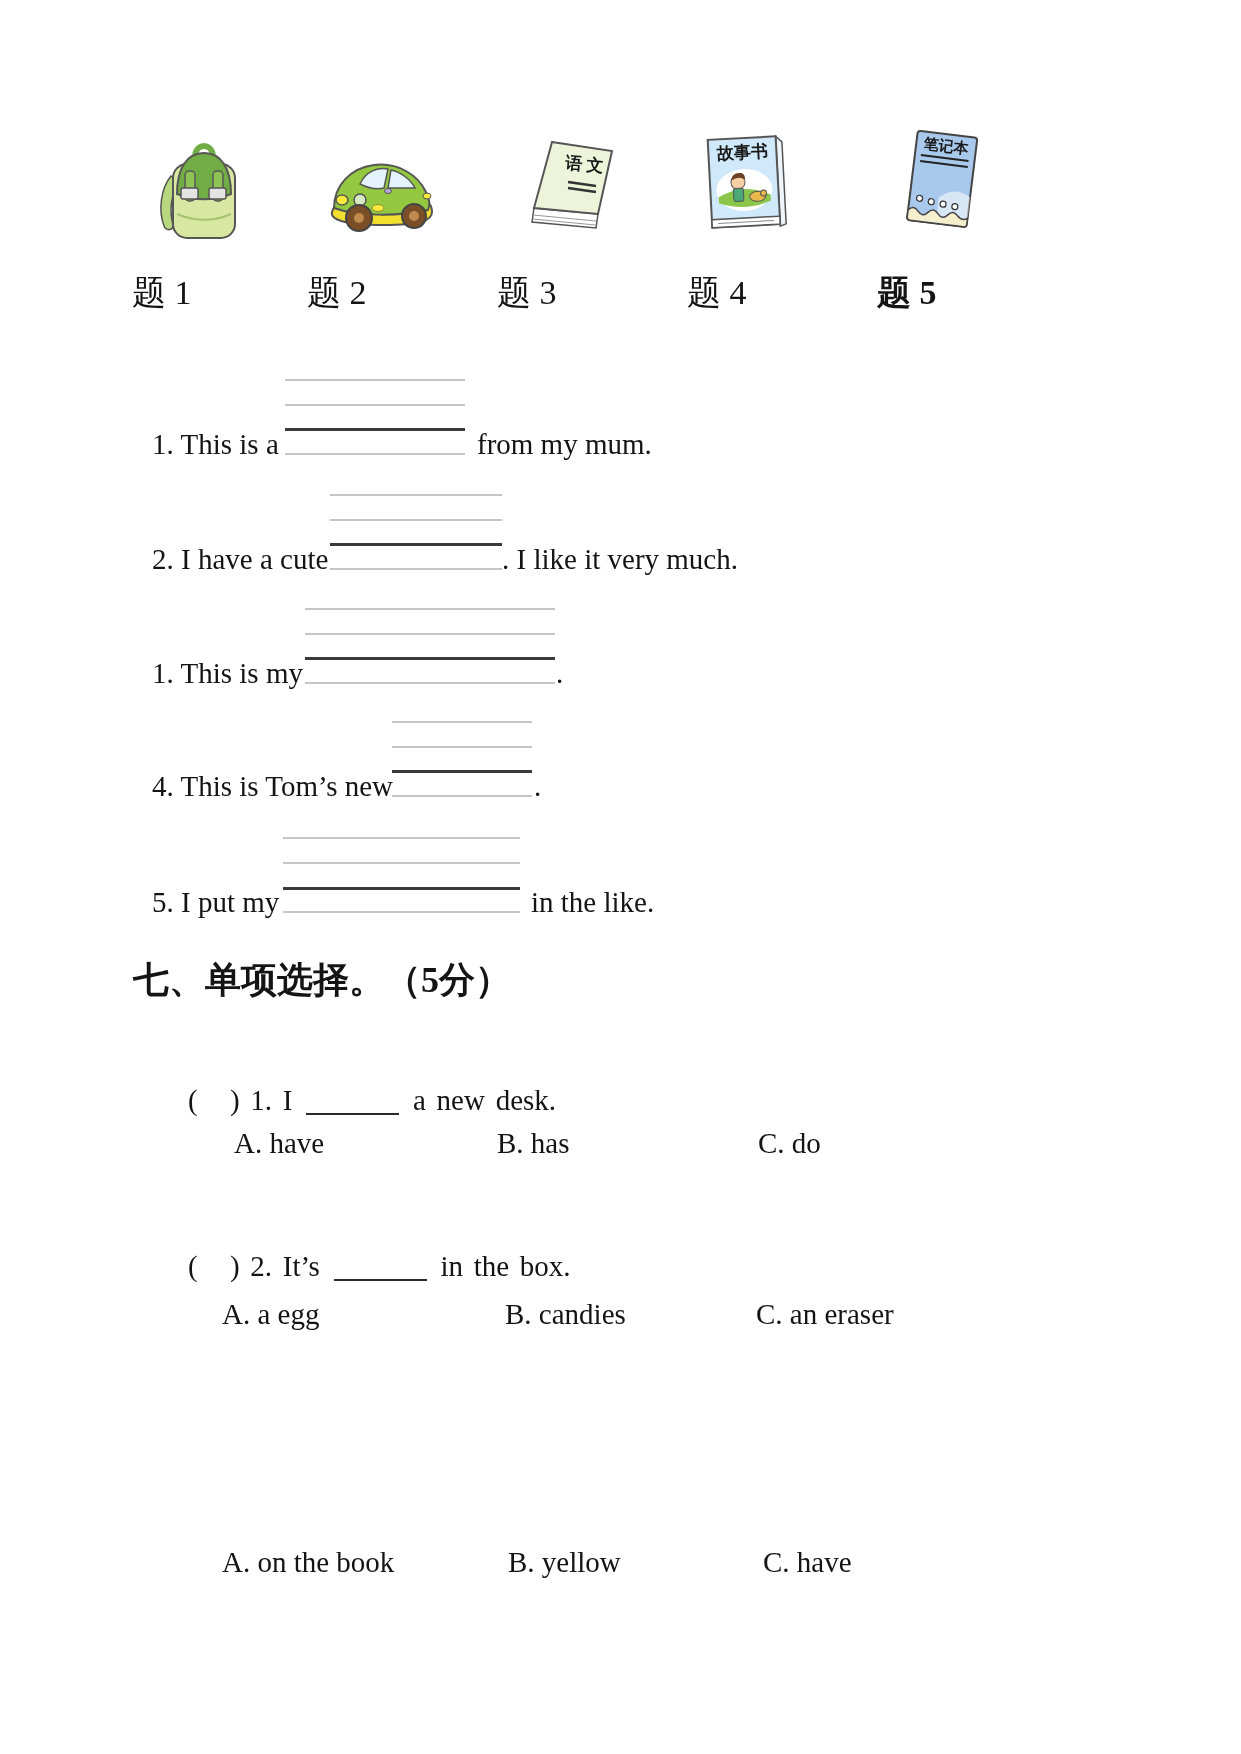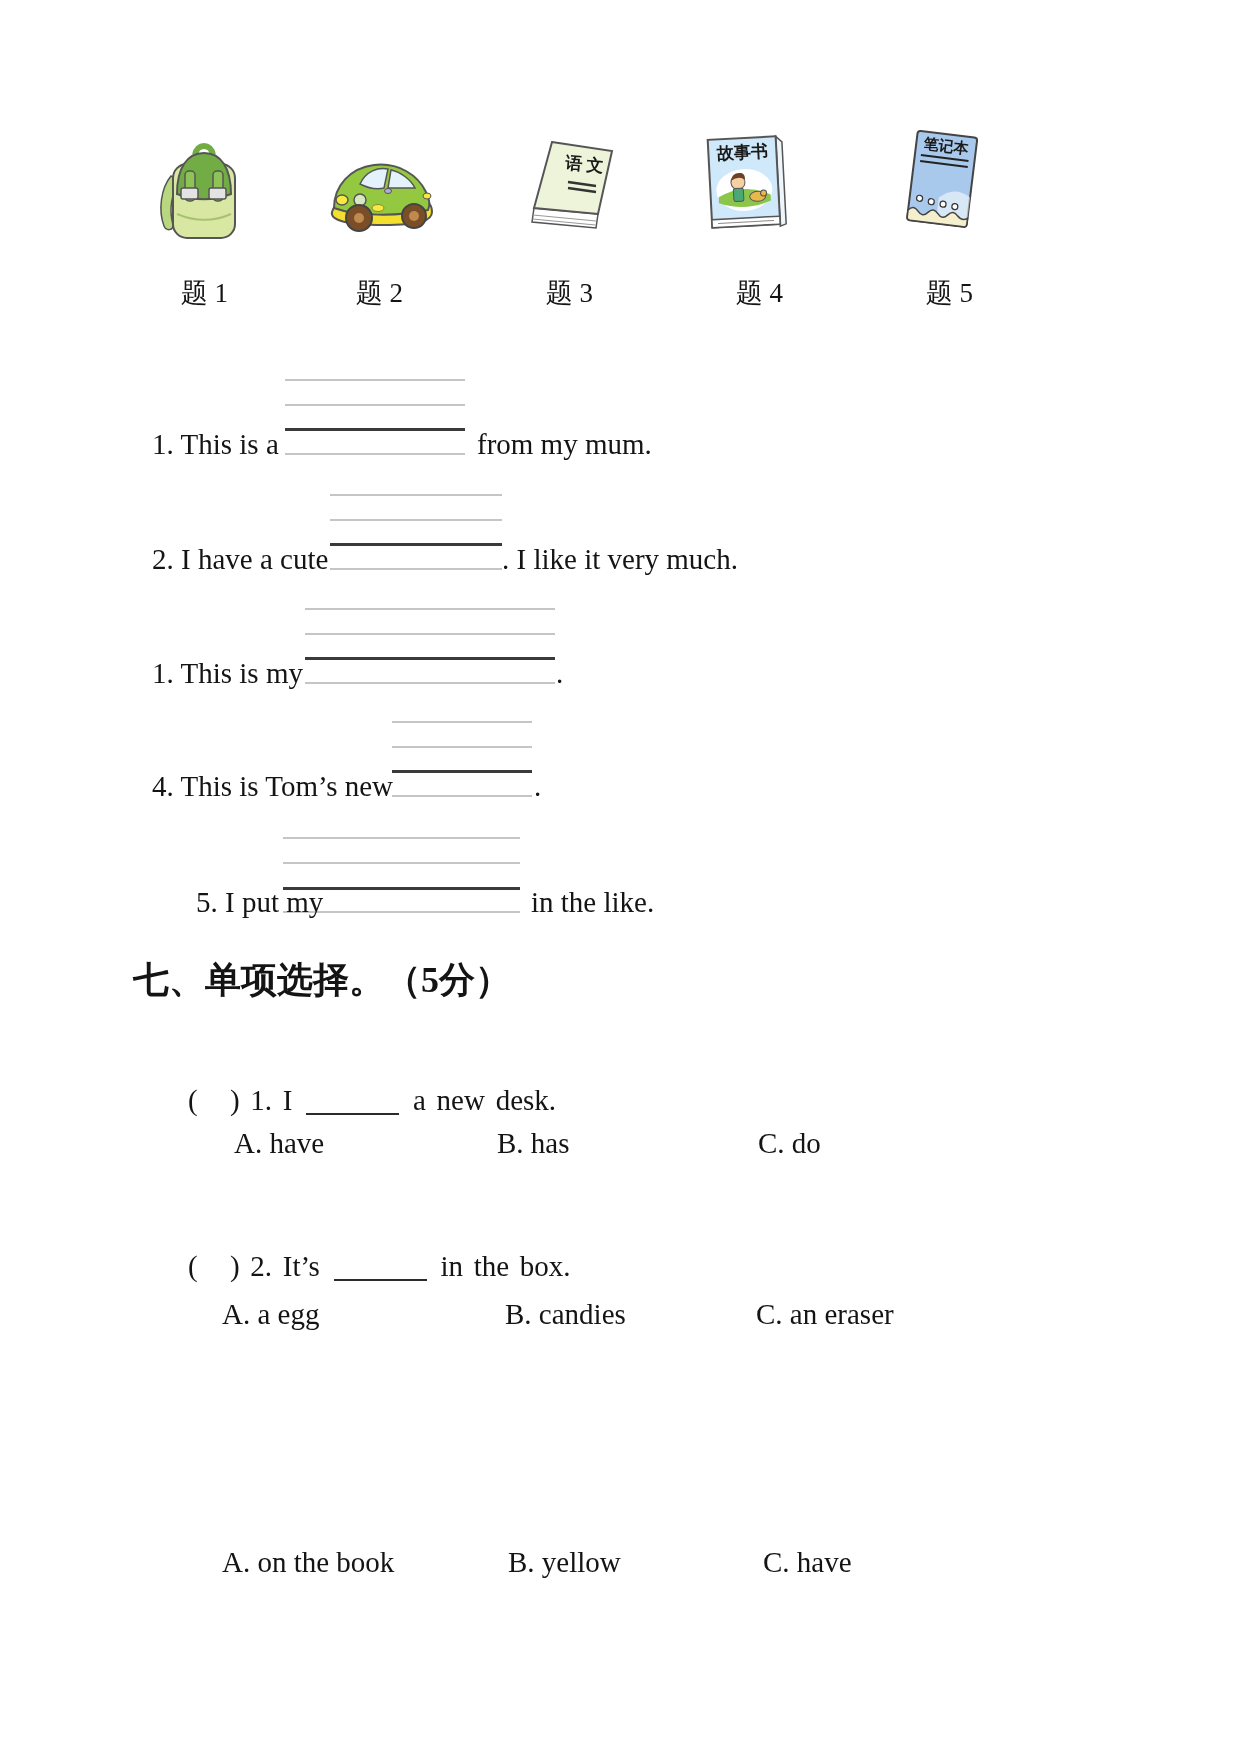--- a/index.html
+++ b/index.html
@@ -5,22 +5,22 @@
   html,body{margin:0;padding:0;background:#e8e8e8;}
   .page{
     position:relative;width:1241px;height:1754px;margin:0 auto;
     background:#ffffff;overflow:hidden;
     font-family:"Liberation Serif","DejaVu Serif",serif;color:#141414;
   }
   .pic{position:absolute;}
   .pic svg{display:block;}
   svg text{font-family:"Liberation Serif","DejaVu Serif",serif;}
   .plabel{
-    position:absolute;width:96px;text-align:right;
-    font-size:27px;line-height:30px;white-space:pre;
+    position:absolute;width:96px;text-align:left;
+    font-size:34px;line-height:30px;white-space:pre;
   }
   .guide{position:absolute;}
   .guide .gl{position:absolute;left:0;width:100%;height:1.5px;background:#c5c5c5;}
   .guide .gd{position:absolute;left:0;width:100%;height:3px;background:#3a3a3a;}
   .sent{position:absolute;font-size:29px;line-height:1;white-space:pre;}
   .heading{position:absolute;font-size:36px;font-weight:bold;line-height:1;white-space:pre;}
   .q{position:absolute;font-size:29px;line-height:1.15;white-space:pre;word-spacing:3.5px;}
   .qblank{
     display:inline-block;width:93px;height:24px;margin:0 3px -5px 3px;
     border-bottom:2.5px solid #2b2b2b;
@@ -109,21 +109,21 @@
         <circle cx="57" cy="79" r="3" fill="#fff" stroke="#333" stroke-width="1.2"></circle>
         <path d="M11,88 Q16,82 21,88 Q26,94 31,88 Q36,82 41,88 Q46,94 51,88 Q56,82 61,88 Q66,93 71,89 L71,95 Q71,98 68,98 L14,98 Q11,98 11,95 Z" fill="#f5efce" stroke="#444" stroke-width="1.5"></path>
       </g>
     </svg>
   </div>
 
   <div class="plabel" style="left:132px;top:278px;">题 1</div>
   <div class="plabel" style="left:307px;top:278px;">题 2</div>
   <div class="plabel" style="left:497px;top:278px;">题 3</div>
   <div class="plabel" style="left:687px;top:278px;">题 4</div>
-  <div class="plabel" style="left:877px;top:278px;">题 5</div>
+  <div class="plabel" style="left:877px;top:278px;font-weight:bold;">题 5</div>
 
   <div class="guide" style="left:285px;top:379px;width:180px;height:78px;">
     <div class="gl" style="top:0;"></div>
     <div class="gl" style="top:25px;"></div>
     <div class="gd" style="top:49px;"></div>
     <div class="gl" style="top:74px;"></div>
   </div>
   <span class="sent" style="left:152px;top:430px;">1. This is a</span>
   <span class="sent" style="left:477px;top:430px;">from my mum.</span>
 
@@ -153,21 +153,21 @@
   </div>
   <span class="sent" style="left:152px;top:772px;">4. This is Tom’s new</span>
   <span class="sent" style="left:534px;top:772px;">.</span>
 
   <div class="guide" style="left:283px;top:837px;width:237px;height:78px;">
     <div class="gl" style="top:0;"></div>
     <div class="gl" style="top:25px;"></div>
     <div class="gd" style="top:50px;"></div>
     <div class="gl" style="top:74px;"></div>
   </div>
-  <span class="sent" style="left:152px;top:888px;margin-left:44px;">5. I put my</span>
+  <span class="sent" style="left:152px;top:888px;">5. I put my</span>
   <span class="sent" style="left:531px;top:888px;">in the like.</span>
 
   <div class="heading" style="left:133px;top:962px;">七、单项选择。（5分）</div>
 
   <div class="q" style="left:145px;top:1051px;text-align:center;">
     <span>(&nbsp;&nbsp;&nbsp;) 1. I </span><span class="qblank"></span><span> a new desk.</span>
   </div>
   <span class="opt" style="left:234px;top:1129px;">A. have</span>
   <span class="opt" style="left:497px;top:1129px;">B. has</span>
   <span class="opt" style="left:758px;top:1129px;">C. do</span>

